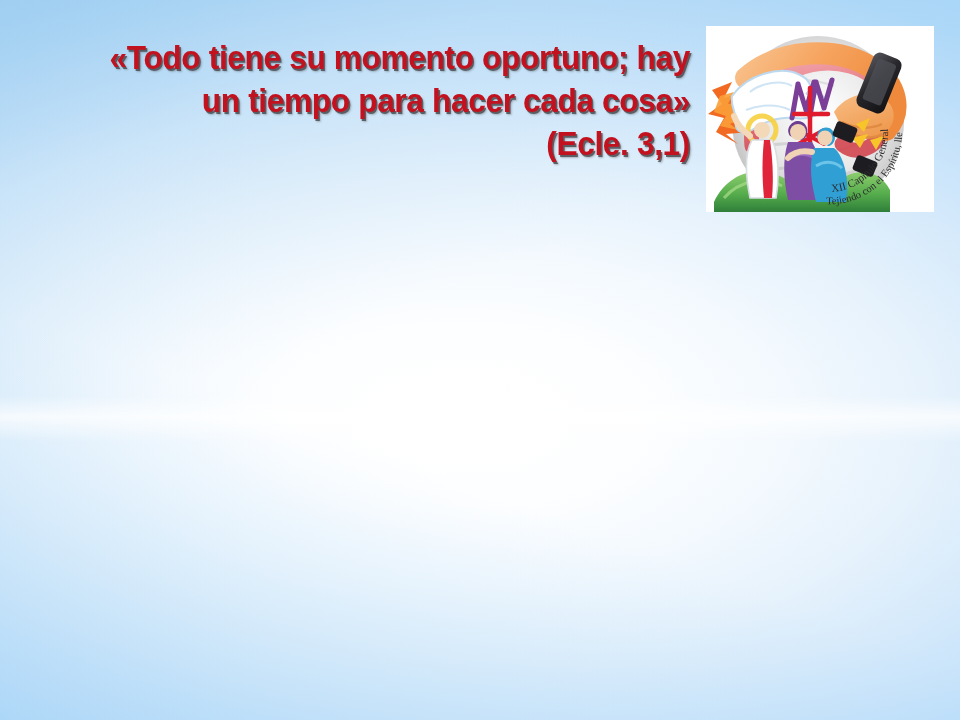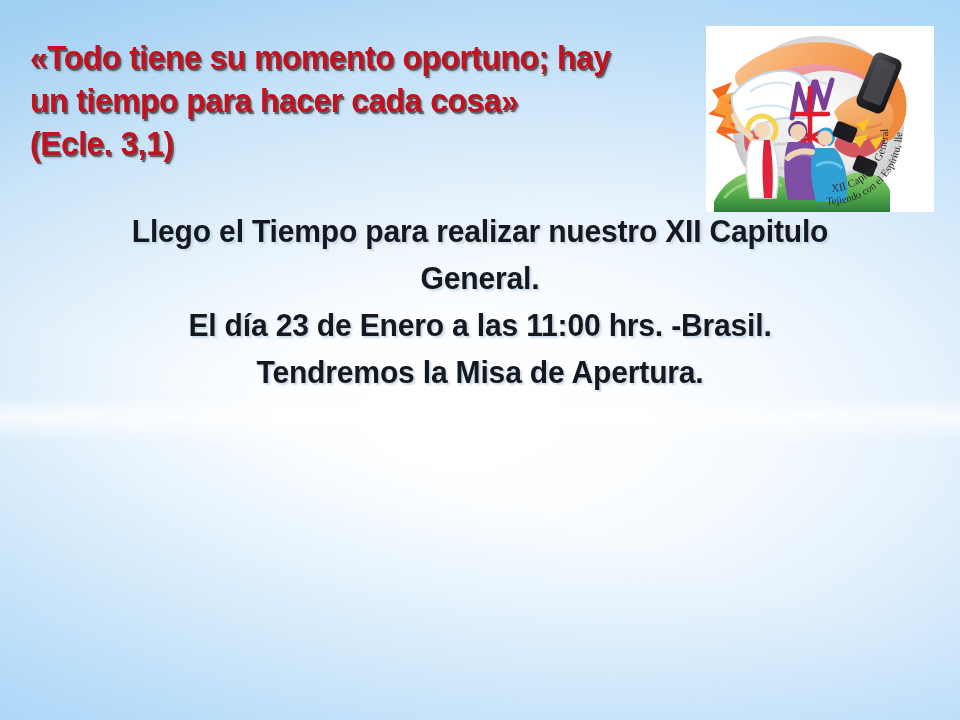--- a/index.html
+++ b/index.html
@@ -50,24 +50,24 @@
     left: 0; right: 0;
     top: 396px;
     height: 46px;
     background: linear-gradient(180deg, rgba(255,255,255,0) 0%, rgba(255,255,255,0.72) 45%, rgba(255,255,255,0) 100%);
     pointer-events: none;
   }
 
   
   .headline {
     position: absolute;
-    left: 16px;
+    left: 4px;
     top: 36px;
     width: 700px;
-    text-align: left;
+    text-align: right;
     z-index: 4;
   }
   .headline .hl-line {
     display: block;
     font-family: "Liberation Sans", sans-serif;
     font-weight: bold;
     font-size: 33px;
     line-height: 43px;
     letter-spacing: -0.4px;
     color: #c3121f;
@@ -250,21 +250,15 @@
 
       <text font-family="Liberation Serif, serif" font-size="10.5" fill="#2c2c2e">
         <textPath href="#arcOuter" startOffset="2%">Tejiendo con el Espíritu, llenas de esperanza y gente en camino</textPath>
       </text>
       <text font-family="Liberation Serif, serif" font-size="11" fill="#2c2c2e">
         <textPath href="#arcInner" startOffset="6%">XII Capítulo General 2022</textPath>
       </text>
     </svg>
   </div>
 
-  <div class="bodyblock" id="block-upper">
-    <span class="body-line">Llego el Tiempo para realizar nuestro XII Capitulo</span>
-    <span class="body-line">General.</span>
-    <span class="body-line">El día 23 de Enero a las 11:00 hrs. -Brasil.</span>
-    <span class="body-line">Tendremos la Misa de Apertura.</span>
-  </div>
 
 
 </div>
 
 </body></html>

